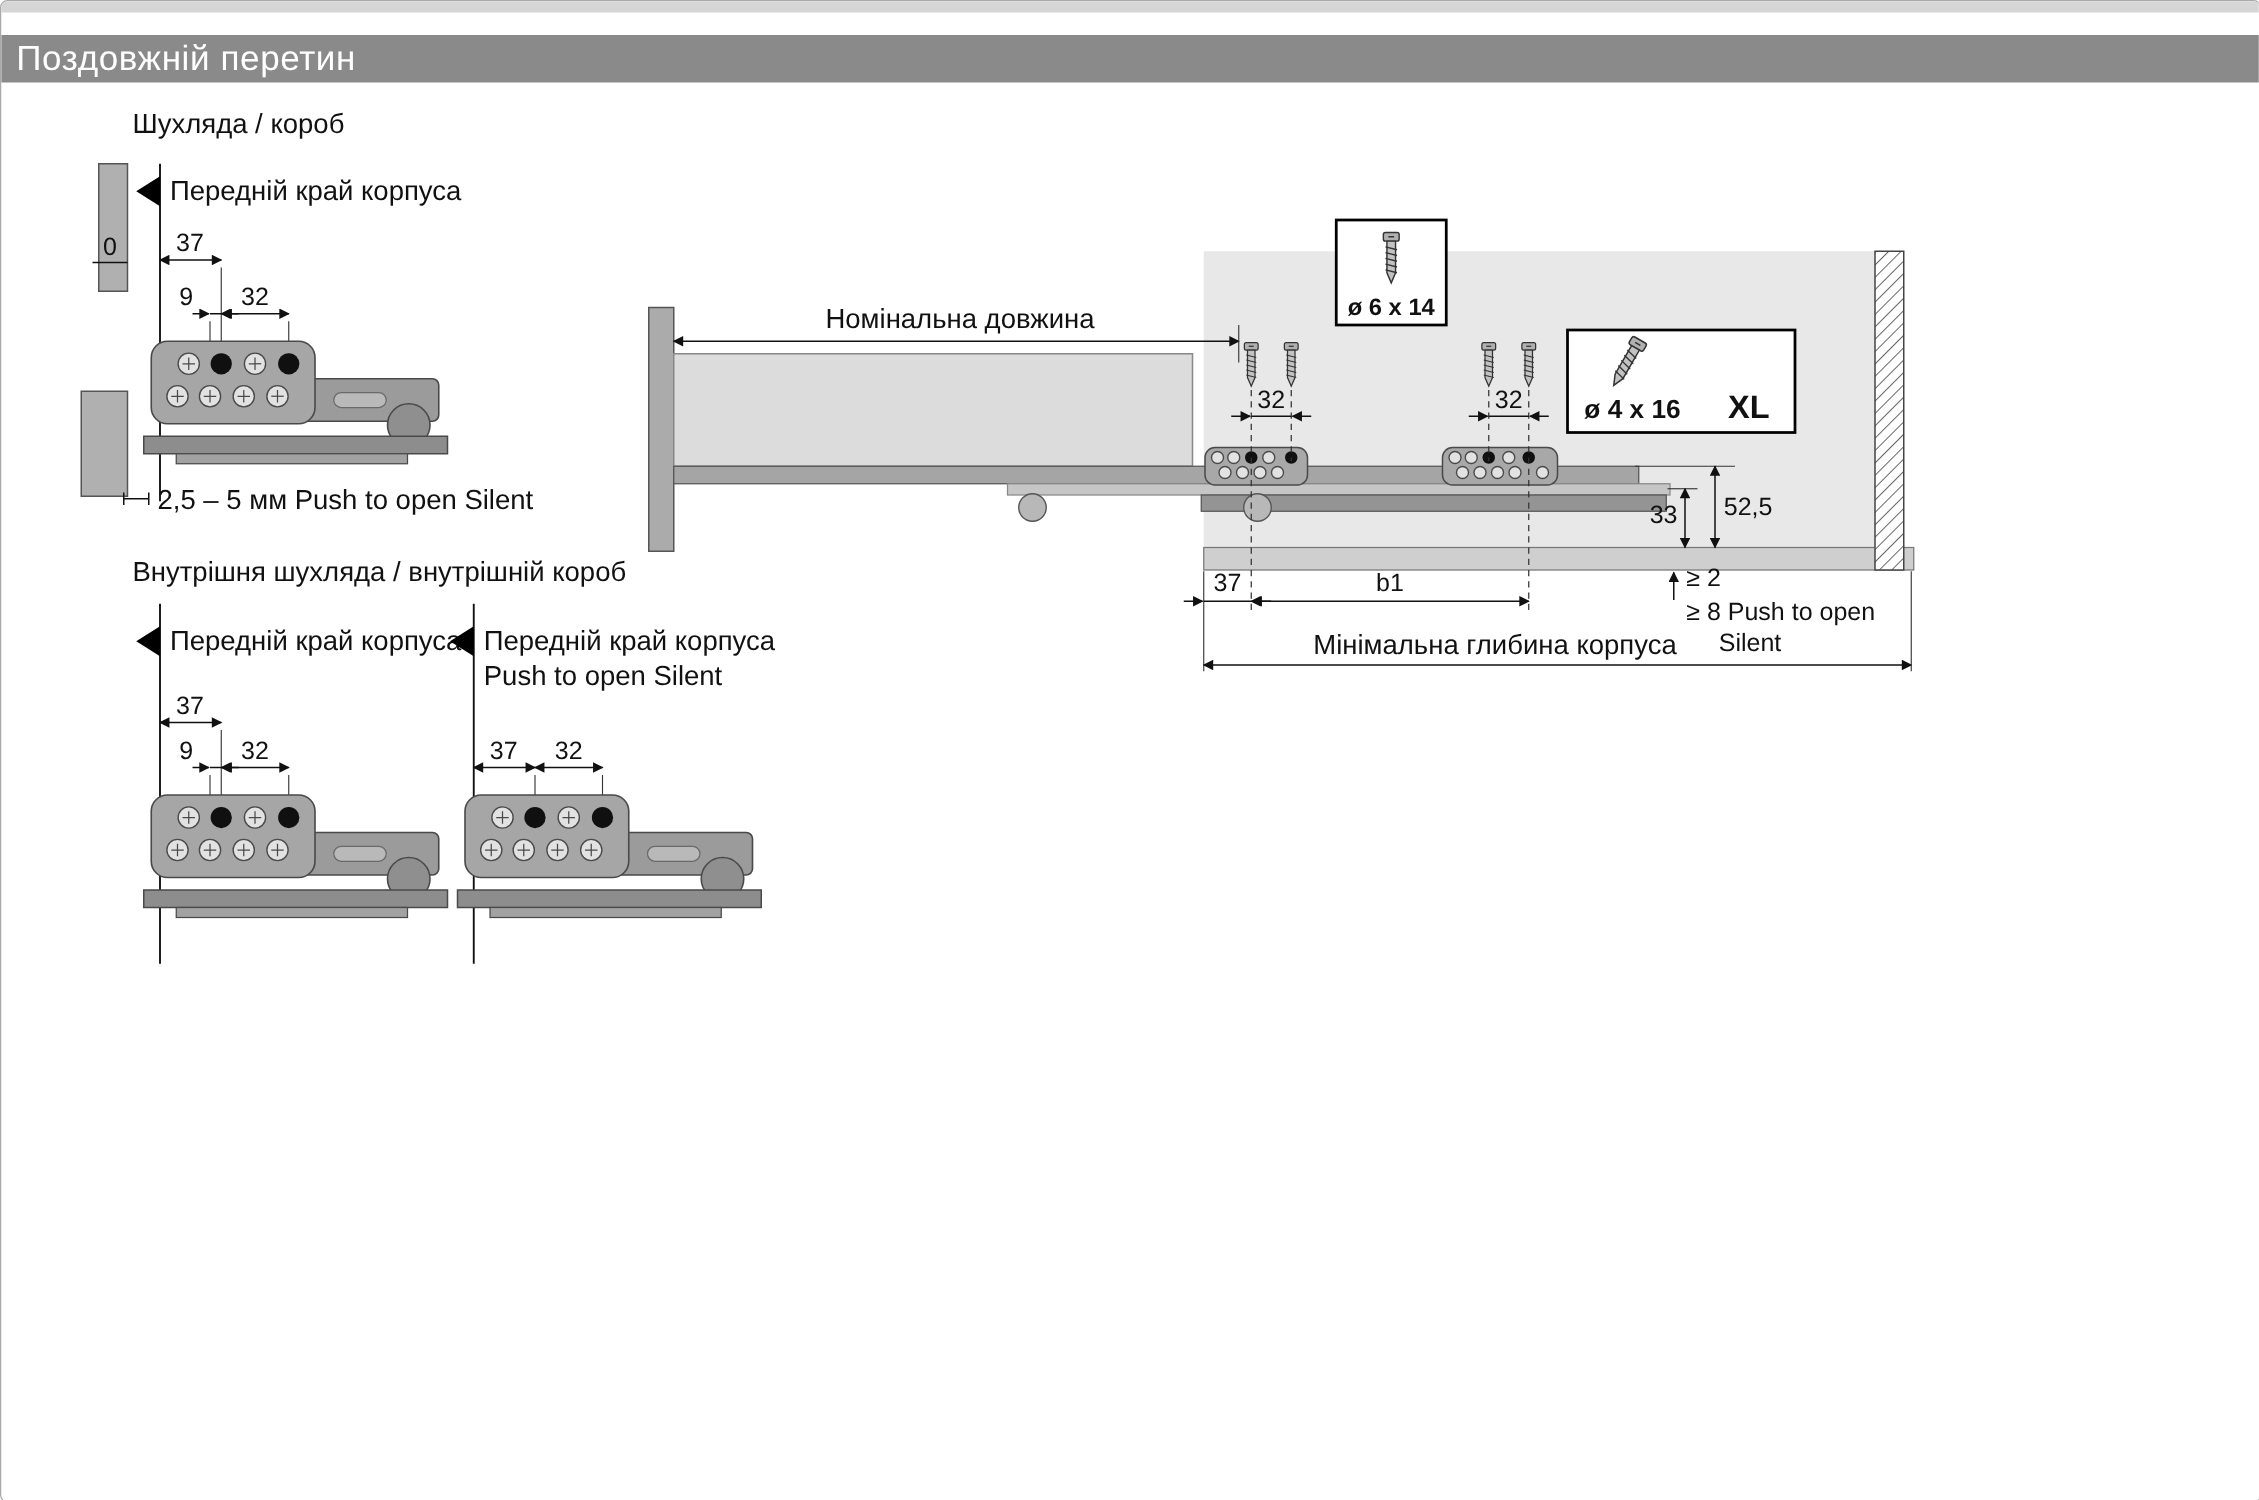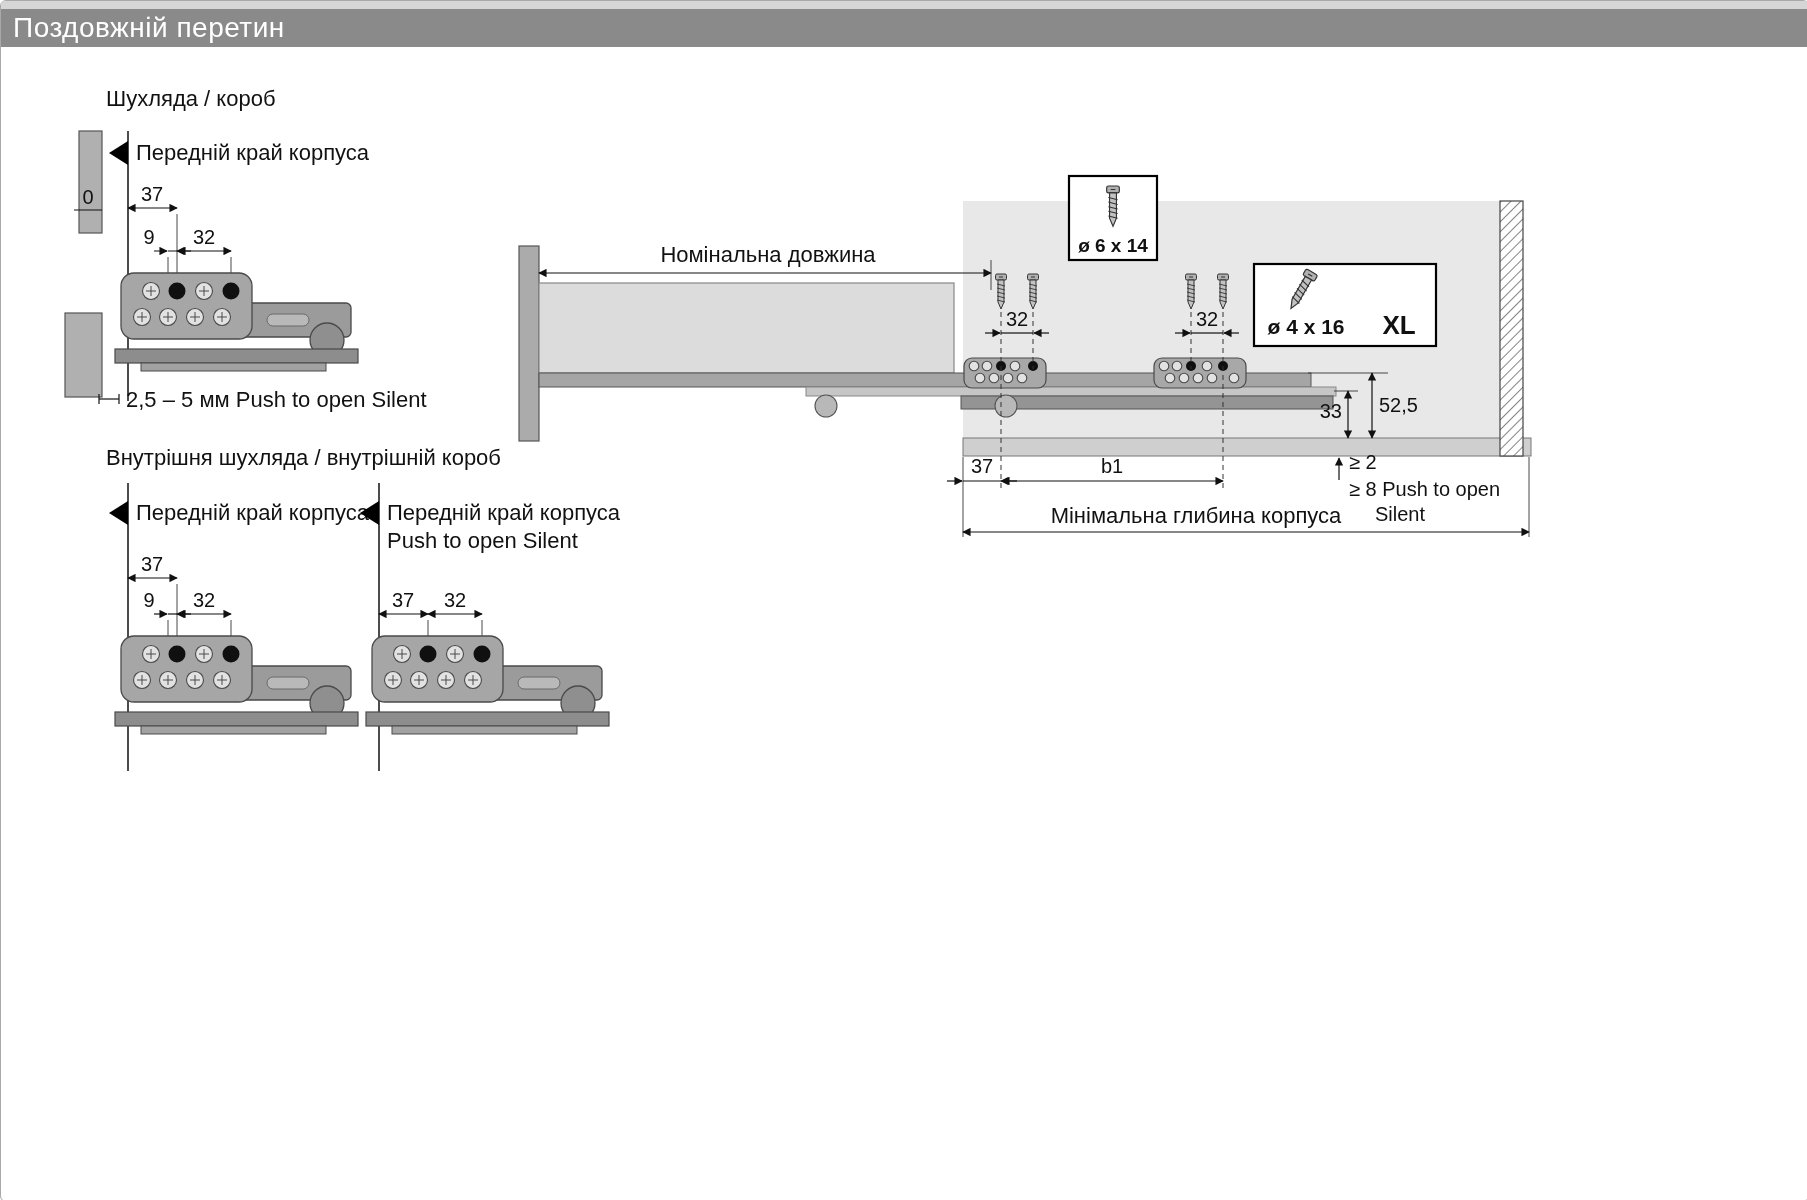--- a/index.html
+++ b/index.html
@@ -1,20 +1,20 @@
 <!DOCTYPE html>
 <html><head>
 <meta charset="utf-8">
 <style>
   html,body{margin:0;padding:0;background:#fff;}
   .page{position:relative;width:1807px;height:1200px;background:#ffffff;
         border:1px solid #a9a9a9;border-radius:6px;overflow:hidden;
         font-family:"Liberation Sans","DejaVu Sans",sans-serif;}
   .top-strip{position:absolute;top:0;left:0;right:0;height:9px;background:#d6d6d6;}
-  .title-bar{position:absolute;top:8px;left:0;right:0;height:38px;background:#8a8a8a;
+  .title-bar{position:absolute;top:27px;left:0;right:0;height:38px;background:#8a8a8a;
              color:#ffffff;display:flex;align-items:center;padding-left:12px;
              font-size:28px;letter-spacing:0.5px;}
   svg.left-svg{position:absolute;left:60px;top:80px;}
   svg.right-svg{position:absolute;left:505px;top:165px;}
   svg text{font-family:"Liberation Sans","DejaVu Sans",sans-serif;fill:#111;}
   .t20{font-size:20px;} .t22{font-size:22px;}
   .b19{font-size:19px;font-weight:bold;} .b21{font-size:21px;font-weight:bold;}
   .b26{font-size:26px;font-weight:bold;}
   .dim{stroke:#111;stroke-width:1.2;fill:none;}
   .ext{stroke:#333;stroke-width:0.9;fill:none;}

